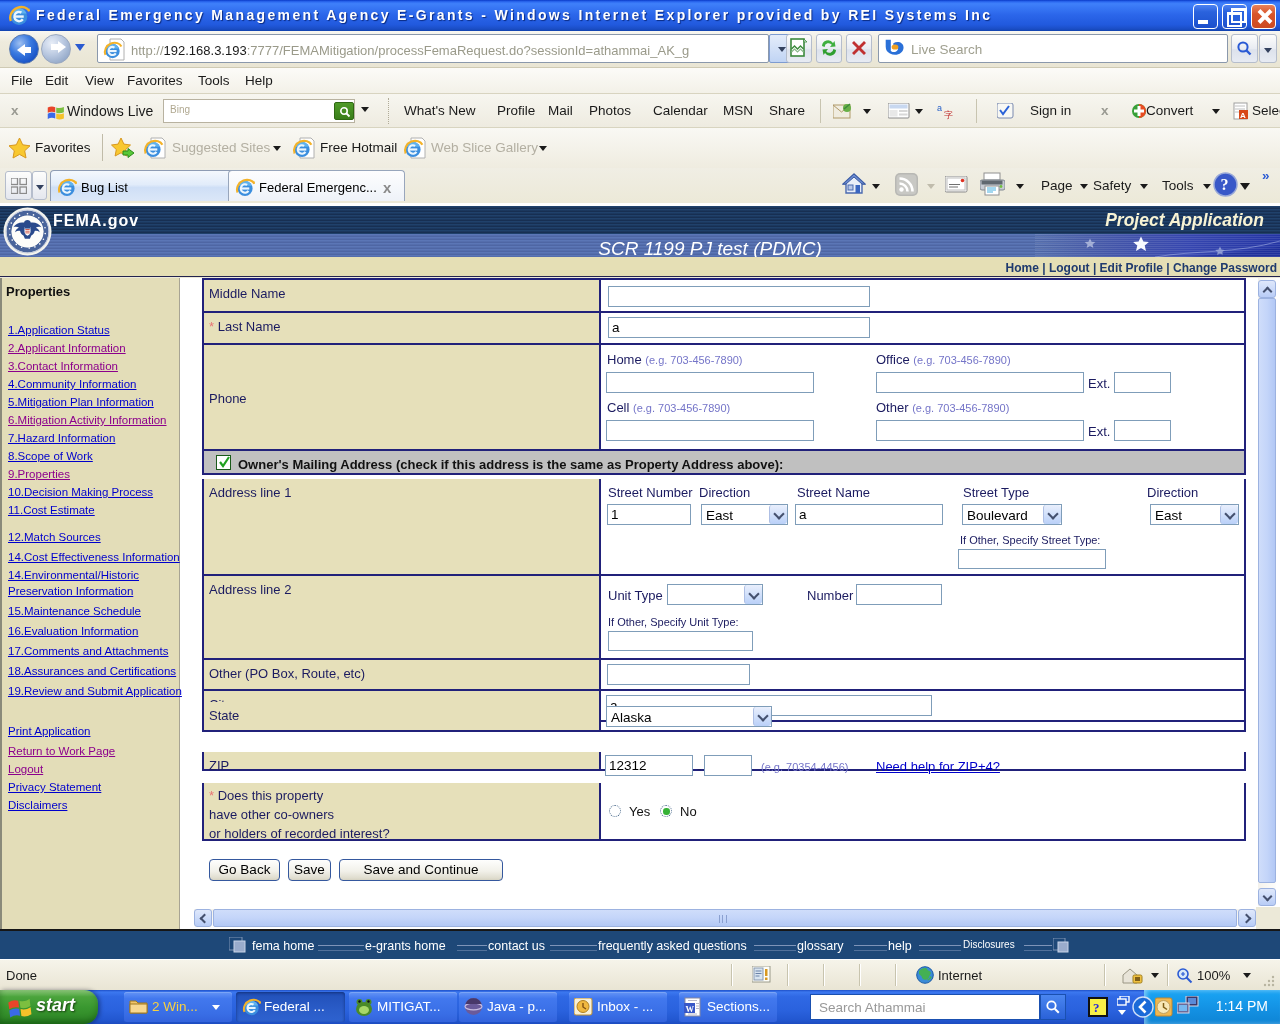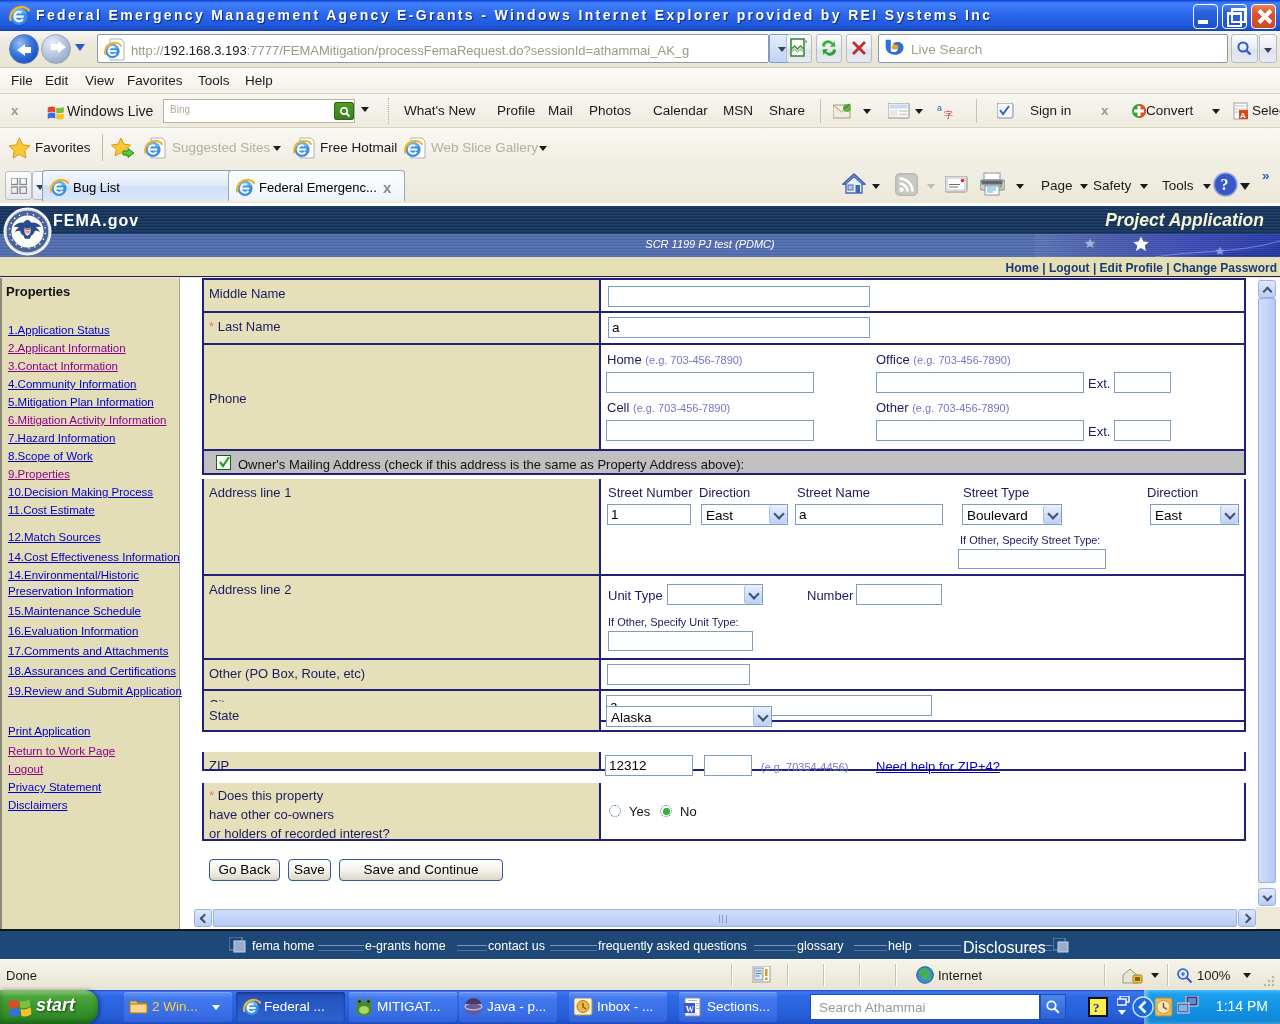--- a/index.html
+++ b/index.html
@@ -69,37 +69,37 @@
 #favsep { position:absolute; left:102px; top:6px; height:27px; border-left:1px solid #c0bba8;}
 .gray { color:#b3afa2; }
 
 
 #tabrow { position:absolute; left:0; top:168px; width:1280px; height:36px;
   background:linear-gradient(180deg,#f0eee4,#ece9d8); border-bottom:1px solid #fff; }
 #qtabs { position:absolute; left:5px; top:3px; width:27px; height:29px; background:linear-gradient(180deg,#fdfdfc,#e4e7ee); border:1px solid #b5bdcc; border-radius:3px;}
 #qtabsdrop { position:absolute; left:32px; top:3px; width:15px; height:29px; background:linear-gradient(180deg,#fdfdfc,#e4e7ee); border:1px solid #b5bdcc; border-radius:3px;}
 #qtabsdrop::after { content:""; position:absolute; left:3px; top:13px; border:4px solid transparent; border-top:5px solid #33415e;}
 .tab { position:absolute; top:2px; height:31px; border:1px solid #8e9cb4; border-bottom:none; border-radius:4px 4px 0 0; font-size:13.5px;}
-#tab1 { left:42px; width:208px; background:linear-gradient(180deg,#f4f8fd 0%,#e2ecfa 45%,#cfdff6 55%,#dbe7f8 100%); }
+#tab1 { left:50px; width:208px; background:linear-gradient(180deg,#f4f8fd 0%,#e2ecfa 45%,#cfdff6 55%,#dbe7f8 100%); }
 #tab2 { left:228px; width:177px; background:linear-gradient(180deg,#fdfdfe 0%,#f4f7fb 60%,#eef2f8 100%); border-color:#98a6bc;}
 .tab .lbl { position:absolute; left:30px; top:9px; white-space:nowrap; font-size:13px; }
 #tabx { position:absolute; left:154px; top:8px; color:#8a8a8a; font-weight:bold; font-size:15px; }
 #cmdbar { position:absolute; left:830px; top:168px; width:450px; height:36px; font-size:13.5px; color:#1a1a1a;}
 #cmdbar .t { position:absolute; top:10px; }
 .dd { position:absolute; border:4px solid transparent; border-top:5px solid #1a1a1a; }
 
 
 #hdrwhite { position:absolute; left:0; top:204px; width:1280px; height:2px; background:#fff; }
 #hdr1 { position:absolute; left:0; top:206px; width:1280px; height:28px;
   background:repeating-linear-gradient(180deg,#20416b 0px,#20416b 1px,#172f52 2px,#172f52 3px); }
 #femagov { position:absolute; left:53px; top:6px; color:#fff; font-weight:bold; font-size:16px; letter-spacing:1px;}
 #projapp { position:absolute; right:16px; top:4px; color:#f8f3d4; font-weight:bold; font-style:italic; font-size:17.5px; }
 #hdr2 { position:absolute; left:0; top:234px; width:1280px; height:23px;
   background:repeating-linear-gradient(180deg,#5b76b6 0px,#5b76b6 1px,#4e66a4 2px,#4e66a4 3px); }
-#scrtext { position:absolute; left:140px; width:1140px; text-align:center; top:4px; color:#fff; font-style:italic; font-size:11px; }
+#scrtext { position:absolute; left:140px; width:1140px; text-align:center; top:4px; color:#fff; font-style:italic; font-size:19px; }
 #flagzone { position:absolute; right:0; top:0; width:245px; height:23px;
   background:linear-gradient(90deg,rgba(90,105,160,0) 0%, #3c50a8 40%, #2e3f9e 100%); overflow:hidden;}
 #loginbar { position:absolute; left:0; top:257px; width:1280px; height:20px; background:#e5dfb5; border-bottom:1px solid #23234f;}
 #loginbar .lt { position:absolute; left:8px; top:3px; color:#6e6e52; font-size:12px; }
 #loginbar .rt { position:absolute; right:3px; top:4px; color:#1f3a6e; font-size:12px; font-weight:bold; }
 
 
 #content { position:absolute; left:0; top:278px; width:1280px; height:652px; background:#fff; }
 #sidebar { position:absolute; left:0; top:0; width:180px; height:652px; background:#e3ddb8; border-left:2px solid #8a8a7a; border-right:1px solid #a8a494;}
 #sidebar .hd { position:absolute; left:4px; top:6px; font-weight:bold; font-size:13px; color:#111;}
@@ -557,21 +557,21 @@
       <span class="flabel" style="left:884px;top:31px">Ext.</span>
       <input class="txt" style="left: 910px; top: 27px; width: 57px;">
       <span class="flabel" style="left:403px;top:55px">Cell <span class="eg">(e.g. 703-456-7890)</span></span>
       <span class="flabel" style="left:672px;top:55px">Other <span class="eg">(e.g. 703-456-7890)</span></span>
       <input class="txt" style="left: 402px; top: 75px; width: 208px;">
       <input class="txt" style="left: 672px; top: 75px; width: 208px;">
       <span class="flabel" style="left:884px;top:79px">Ext.</span>
       <input class="txt" style="left: 910px; top: 75px; width: 57px;">
     </div>
 
-    <div class="trow" style="top:173px; height:24px; background:#c0c0c0;">
+    <div class="trow" style="top:173px; height:24px; background:#c0c0c0;font-weight:bold;">
       <div style="position:absolute;left:12px;top:4px;width:15px;height:15px;background:#fff;border:1px solid #1a5a1a;"></div>
       <svg style="position:absolute;left:14px;top:5px" width="13" height="13" viewBox="0 0 13 13">
             <path d="M2 6l3 4 6-9" fill="none" stroke="#21a121" stroke-width="2.2"></path>
           </svg>
       <span style="position:absolute;left:34px;top:6px;color:#111">Owner's Mailing Address (check if this address is the same as Property Address above):</span>
     </div>
 
     <div class="trow" style="top:201px; height:97px;">
       <div class="tlabel">
             <span class="lt">Address line 1</span>
@@ -692,21 +692,21 @@
   <div class="ln" style="left:754px;width:42px"></div>
   <div class="ln" style="left:854px;width:33px"></div>
   <div class="ln" style="left:919px;width:42px"></div>
   <div class="ln" style="left:1024px;width:28px"></div>
   <span class="fl" style="left:252px">fema home</span>
   <span class="fl" style="left:365px">e-grants home</span>
   <span class="fl" style="left:488px">contact us</span>
   <span class="fl" style="left:598px">frequently asked questions</span>
   <span class="fl" style="left:797px">glossary</span>
   <span class="fl" style="left:888px">help</span>
-  <span class="fl" style="left:963px;font-size:16px">Disclosures</span>
+  <span class="fl" style="left:963px;font-size:10px">Disclosures</span>
   <svg class="abs" style="left:1053px;top:7px" width="20" height="16" viewBox="0 0 20 16">
         <rect x="0" y="0" width="12" height="12" fill="none" stroke="#8095b5"></rect>
         <rect x="5" y="4" width="10" height="10" fill="#9aaccc" stroke="#c8d4e8"></rect>
       </svg>
 </div>
 <div id="statusbar">
   <span class="t" style="left:6px">Done</span>
   <div style="position:absolute;left:731px;top:4px;height:22px;border-left:1px solid #c8c4ae;border-right:1px solid #fff"></div>
   <svg class="abs" style="left:752px;top:6px" width="19" height="17" viewBox="0 0 19 17">
         <rect x="0" y="0" width="18" height="16" fill="#fdfdf8" stroke="#9a9a8a"></rect>

